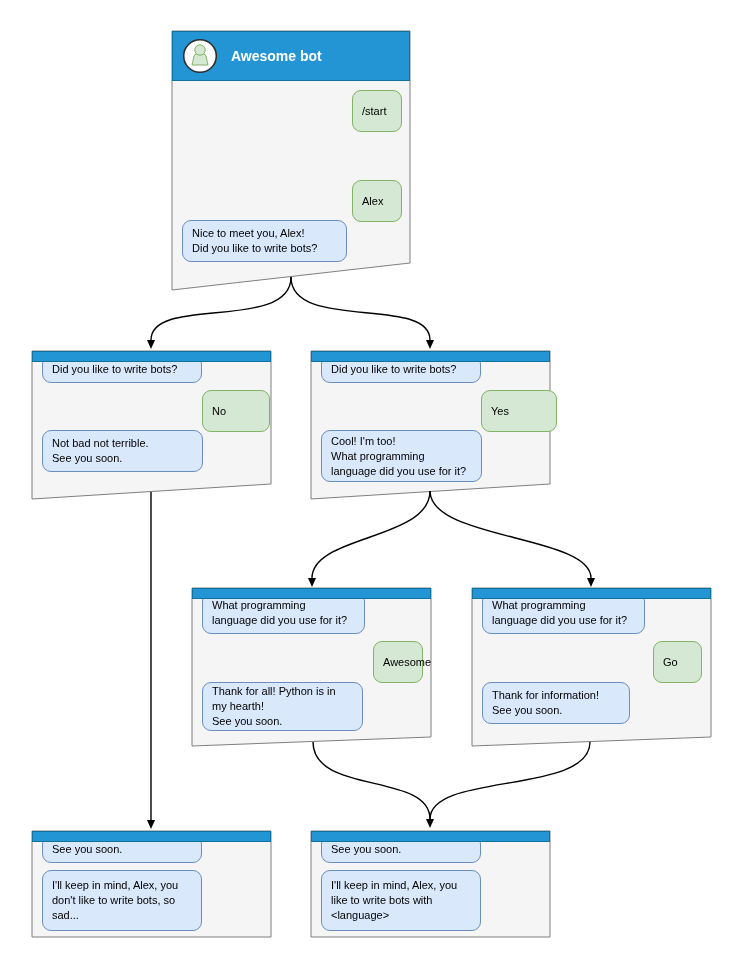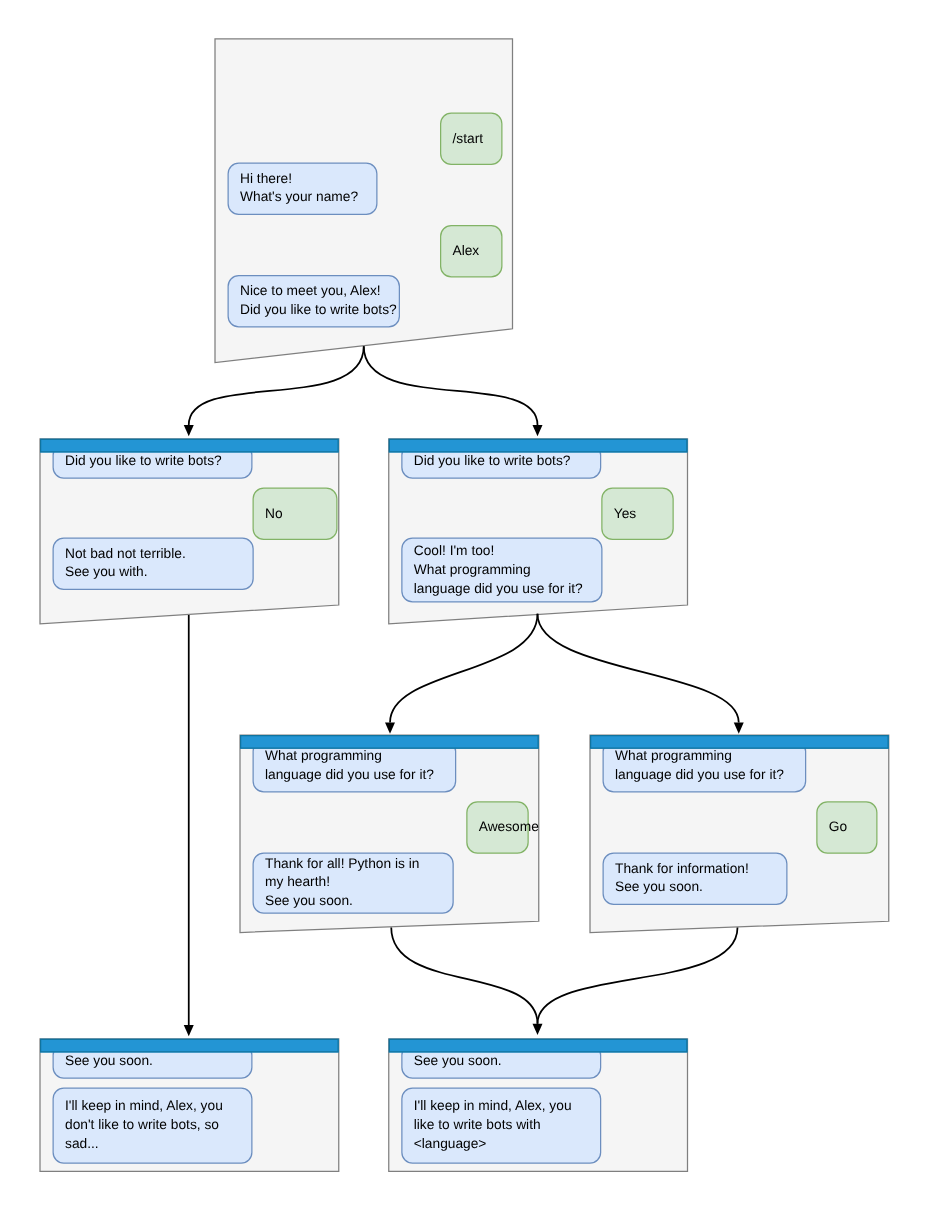--- a/index.html
+++ b/index.html
@@ -44,40 +44,46 @@
     <path d="M430,491 C430,540 312,535 312,578" fill="none" stroke="#000" stroke-width="1.4"></path>
     <polygon points="308,578 316,578 312,587" fill="#000"></polygon>
     <path d="M430,491 C430,540 591,535 591,578" fill="none" stroke="#000" stroke-width="1.4"></path>
     <polygon points="587,578 595,578 591,587" fill="#000"></polygon>
     <path d="M313,742 C313,795 430,772 430,819" fill="none" stroke="#000" stroke-width="1.4"></path>
     <path d="M590,742 C590,795 430,772 430,819" fill="none" stroke="#000" stroke-width="1.4"></path>
     <polygon points="426,819 434,819 430,828" fill="#000"></polygon>
   </svg>
 
   <div class="window" style="left:172px;top:31px;width:238px;height:260px">
+    <div class="hdr hdr-main">
+      <svg class="avatar" viewBox="0 0 36 36">
+        <circle cx="18" cy="18" r="16.3" fill="#ffffff" stroke="#2d2d2d" stroke-width="1.6"></circle>
+        <path d="M10,27 L12,18 Q12.5,16.2 14.5,16.2 L21.5,16.2 Q23.5,16.2 24,18 L26,27 Z" fill="#d5e8d4" stroke="#82b366"></path>
+        <circle cx="18" cy="12" r="5.2" fill="#d5e8d4" stroke="#82b366"></circle>
+      </svg>
+      <span class="wtitle">Awesome bot</span>
+    </div>
     <div class="bubble user" style="left:180px;top:59px;width:50px;height:30px">/start</div>
-    <div class="bubble bot" style="left:10px;top:99px;width:120px;height:40px">Hi there!
-What's your name?</div>
     <div class="bubble user" style="left:180px;top:149px;width:50px;height:30px">Alex</div>
-    <div class="bubble bot" style="left:10px;top:189px;width:138px;height:42px">Nice to meet you, Alex!
+    <div class="bubble bot" style="left:10px;top:189px;width:165px;height:42px">Nice to meet you, Alex!
 Did you like to write bots?</div>
   </div>
 
   <div class="window" style="left:32px;top:351px;width:239px;height:148px">
     <div class="hdr hdr-small"></div>
     <div class="bubble bot tucked" style="left:10px;top:4px;width:160px;height:28px">Did you like to write bots?</div>
     <div class="bubble user" style="left:170px;top:39px;width:68px;height:30px">No</div>
     <div class="bubble bot" style="left:10px;top:79px;width:161px;height:42px">Not bad not terrible.
-See you with.</div>
+See you soon.</div>
   </div>
 
   <div class="window" style="left:311px;top:351px;width:239px;height:148px">
     <div class="hdr hdr-small"></div>
     <div class="bubble bot tucked" style="left:10px;top:4px;width:160px;height:28px">Did you like to write bots?</div>
-    <div class="bubble user" style="left:170px;top:39px;width:58px;height:30px">Yes</div>
+    <div class="bubble user" style="left:170px;top:39px;width:76px;height:30px">Yes</div>
     <div class="bubble bot" style="left:10px;top:79px;width:161px;height:52px">Cool! I'm too!
 What programming
 language did you use for it?</div>
   </div>
 
   <div class="window" style="left:192px;top:588px;width:239px;height:158px">
     <div class="hdr hdr-small"></div>
     <div class="bubble bot tucked" style="left:10px;top:4px;width:163px;height:42px">What programming
 language did you use for it?</div>
     <div class="bubble user" style="left:181px;top:53px;width:50px;height:31px">Awesome</div>

